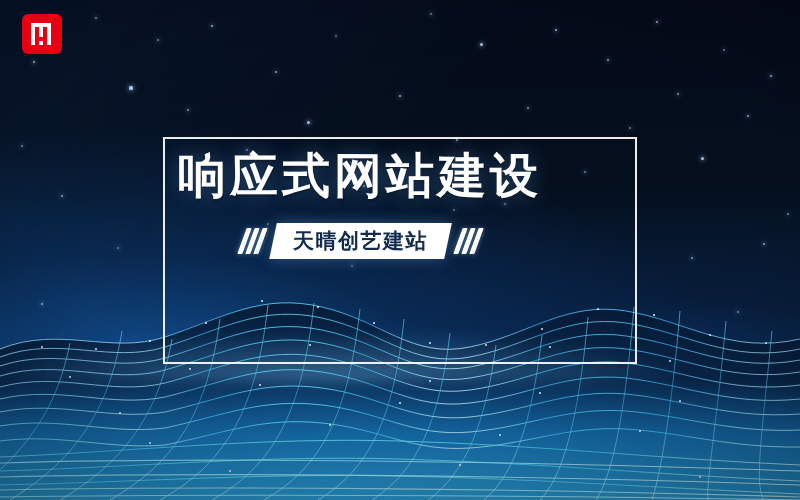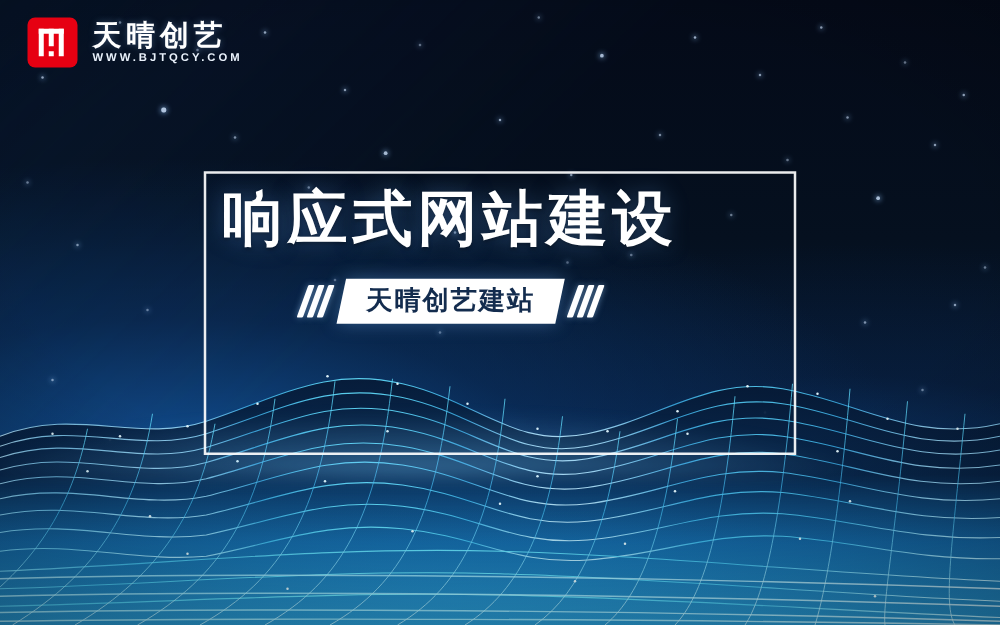--- a/index.html
+++ b/index.html
@@ -281,24 +281,20 @@
   <div class="vignette"></div>
 
   <div class="logo">
     <div class="logo-mark">
       <i class="lm-e"></i>
         <i class="lm-a"></i>
         <i class="lm-b"></i>
         <i class="lm-c"></i>
         <i class="lm-d"></i>
     </div>
-    <div class="logo-text">
-      <div class="logo-cn">天晴创艺</div>
-      <div class="logo-url">WWW.BJTQCY.COM</div>
-    </div>
   </div>
 
   <div class="frame"></div>
 
   <div class="hero">
     <h1 class="hero-title">响应式网站建设</h1>
 
     <div class="badge-row">
       <span class="slashes">
         <span></span>

